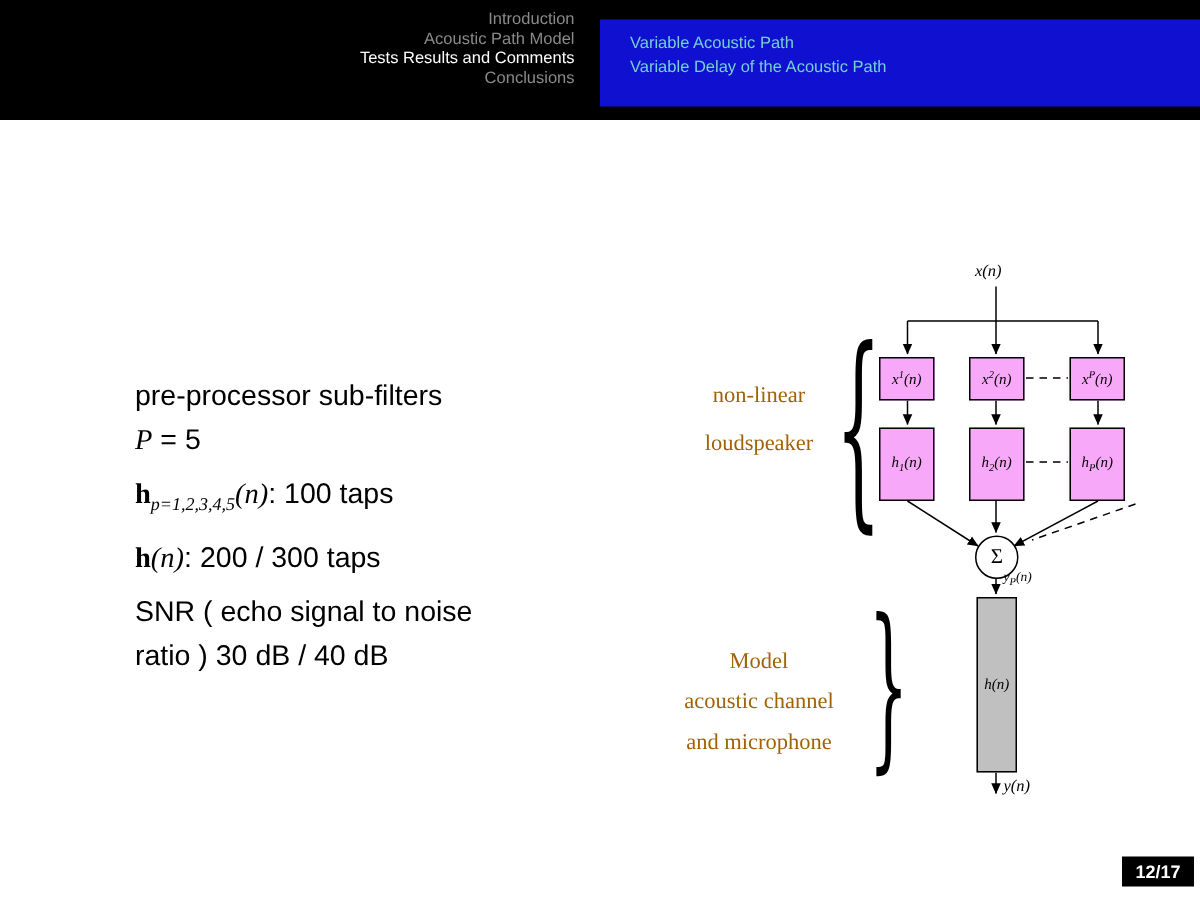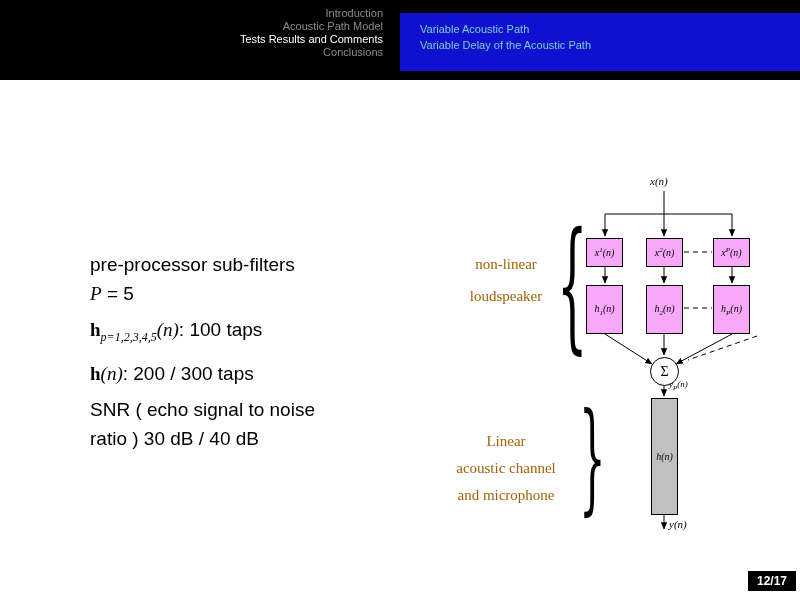--- a/index.html
+++ b/index.html
@@ -147,20 +147,20 @@
 
   <div class="brace brace-top">{</div>
   <div class="brace brace-bottom">}</div>
 
   <div class="group group-top">
     <div class="gline">non-linear</div>
     <div class="gline">loudspeaker</div>
   </div>
 
   <div class="group group-bottom">
-    <div class="gline">Linear</div>
+    <div class="gline">Model</div>
     <div class="gline">acoustic channel</div>
     <div class="gline">and microphone</div>
   </div>
 
   <div class="page-num">12/17</div>
 
 </div>
 
 </body></html>

